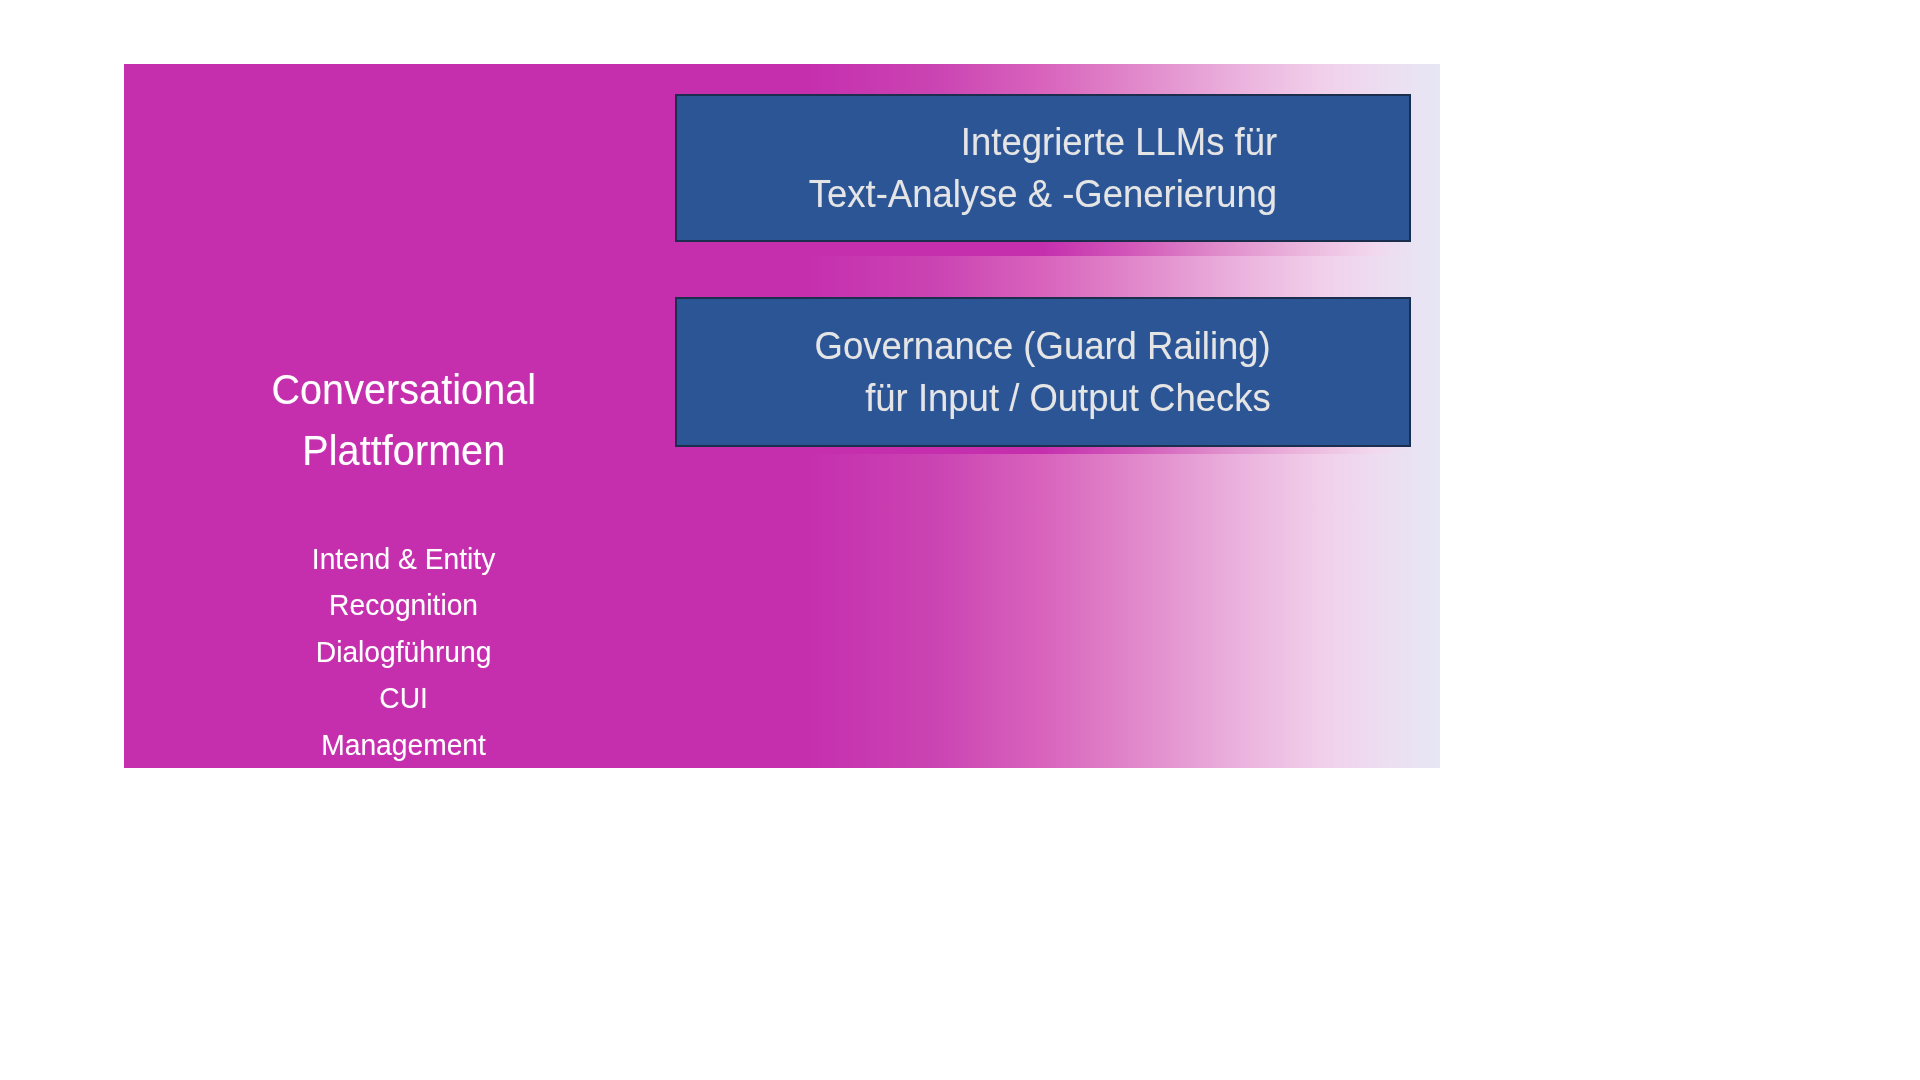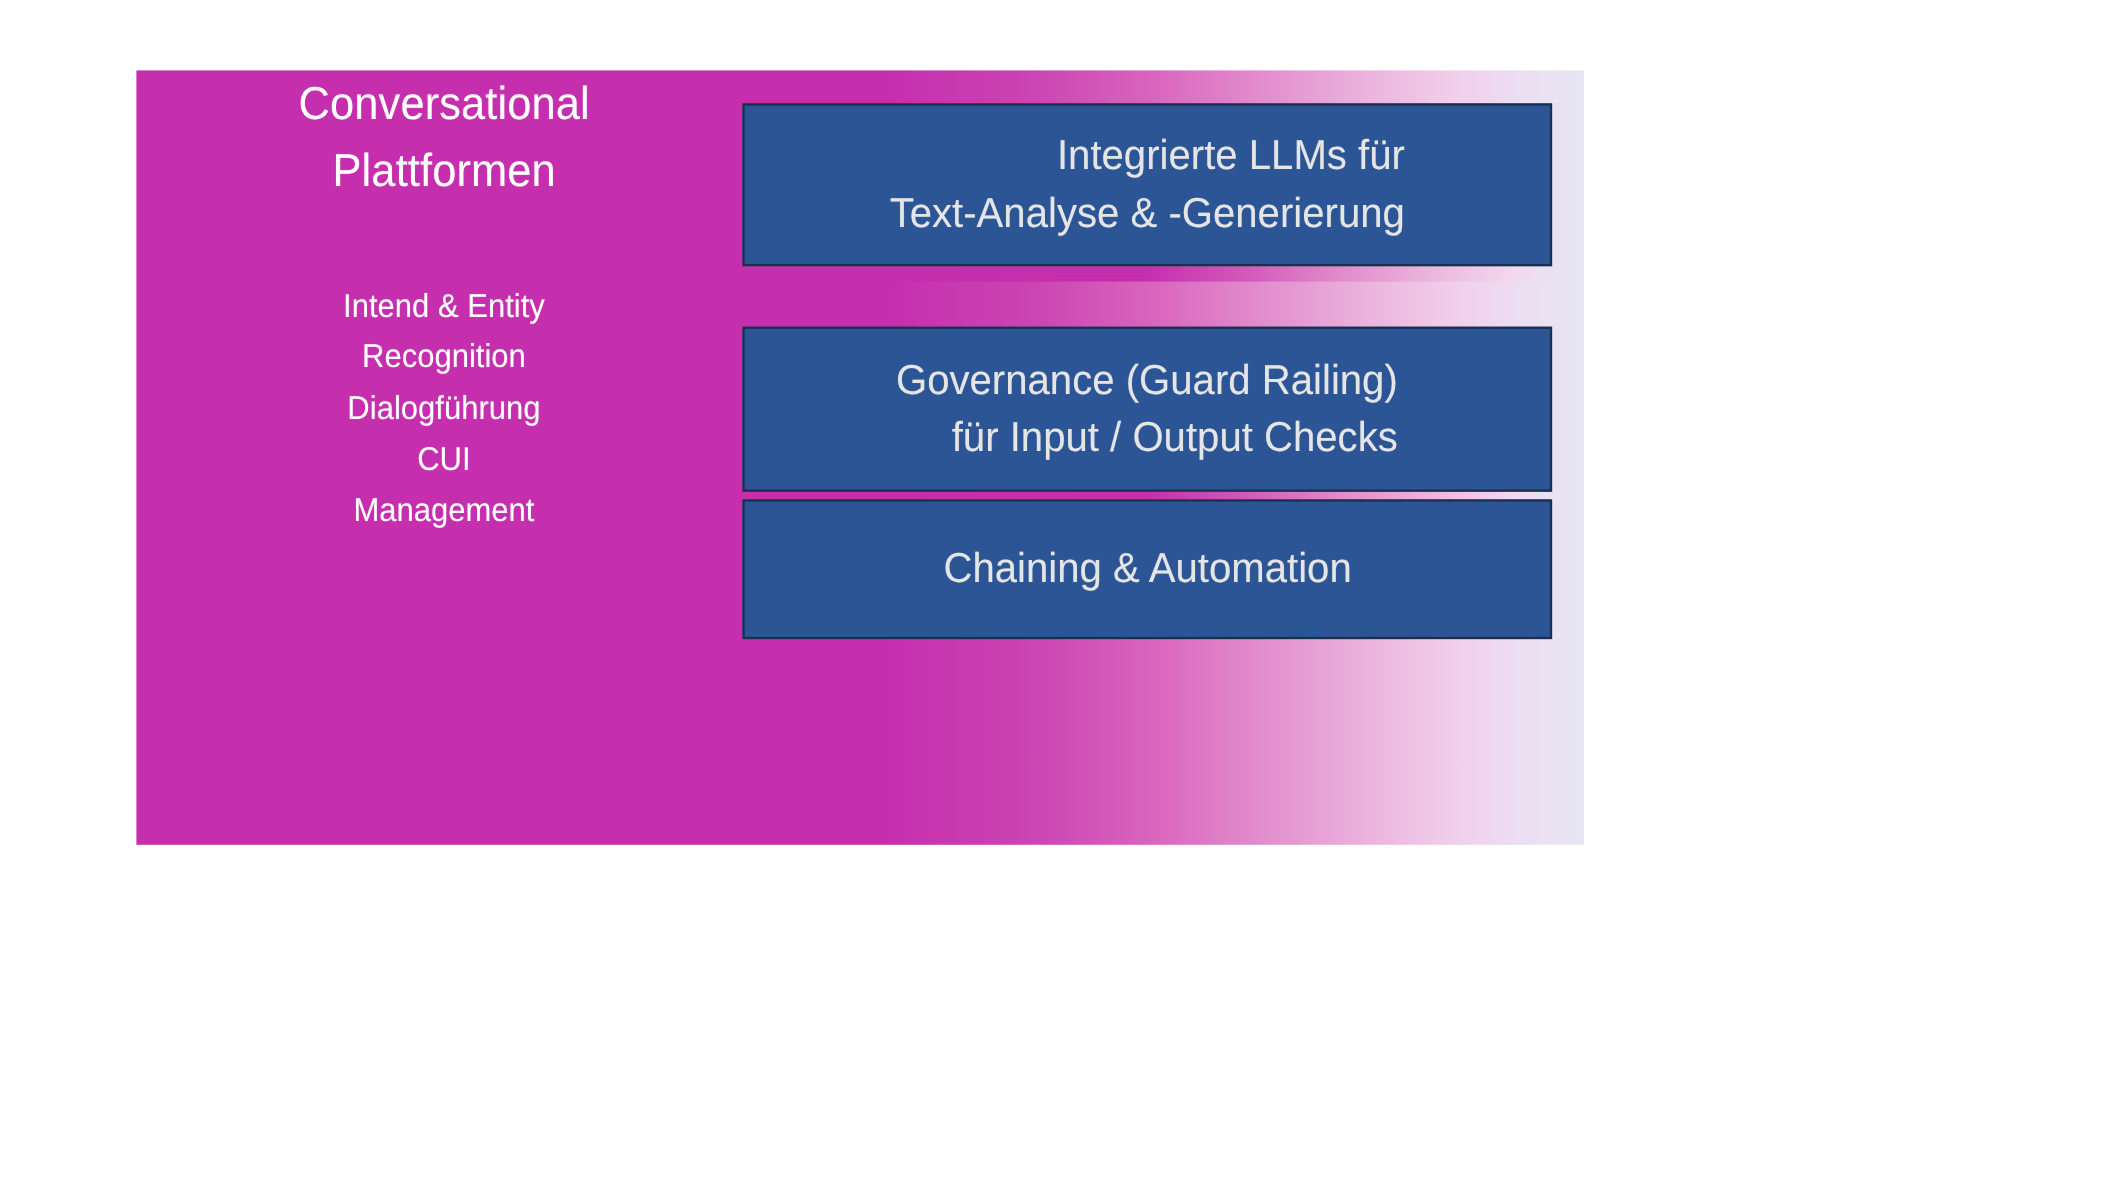--- a/index.html
+++ b/index.html
@@ -47,25 +47,24 @@
 
   
   #left-col {
     position: absolute;
     left: 10px;
     top: 0px;
     width: 540px;
     height: 704px;
     display: flex;
     flex-direction: column;
-    justify-content: flex-start;
+    justify-content: flex-end;
     align-items: center;
     text-align: center;
     color: #ffffff;
-    gap: 16px;
   }
   #left-title {
     font-size: 42px;
     line-height: 1.45;
     font-weight: 400;
     letter-spacing: 0.1px;
     transform: scaleX(0.94);
     white-space: pre-line;
     text-shadow: 0 0 1px rgba(255,255,255,0.35);
   }
@@ -162,20 +161,17 @@
 
       <div class="sep"></div>
 
       <div class="box" id="box-2">
         <div class="box-text">Governance (Guard Railing)
 für Input / Output Checks</div>
       </div>
 
       <div class="sep"></div>
 
-      <div class="box" id="box-3">
-        <div class="box-text">Chaining &amp; Automation</div>
-      </div>
 
     </div>
 
   </div>
 </div>
 
 </body></html>

